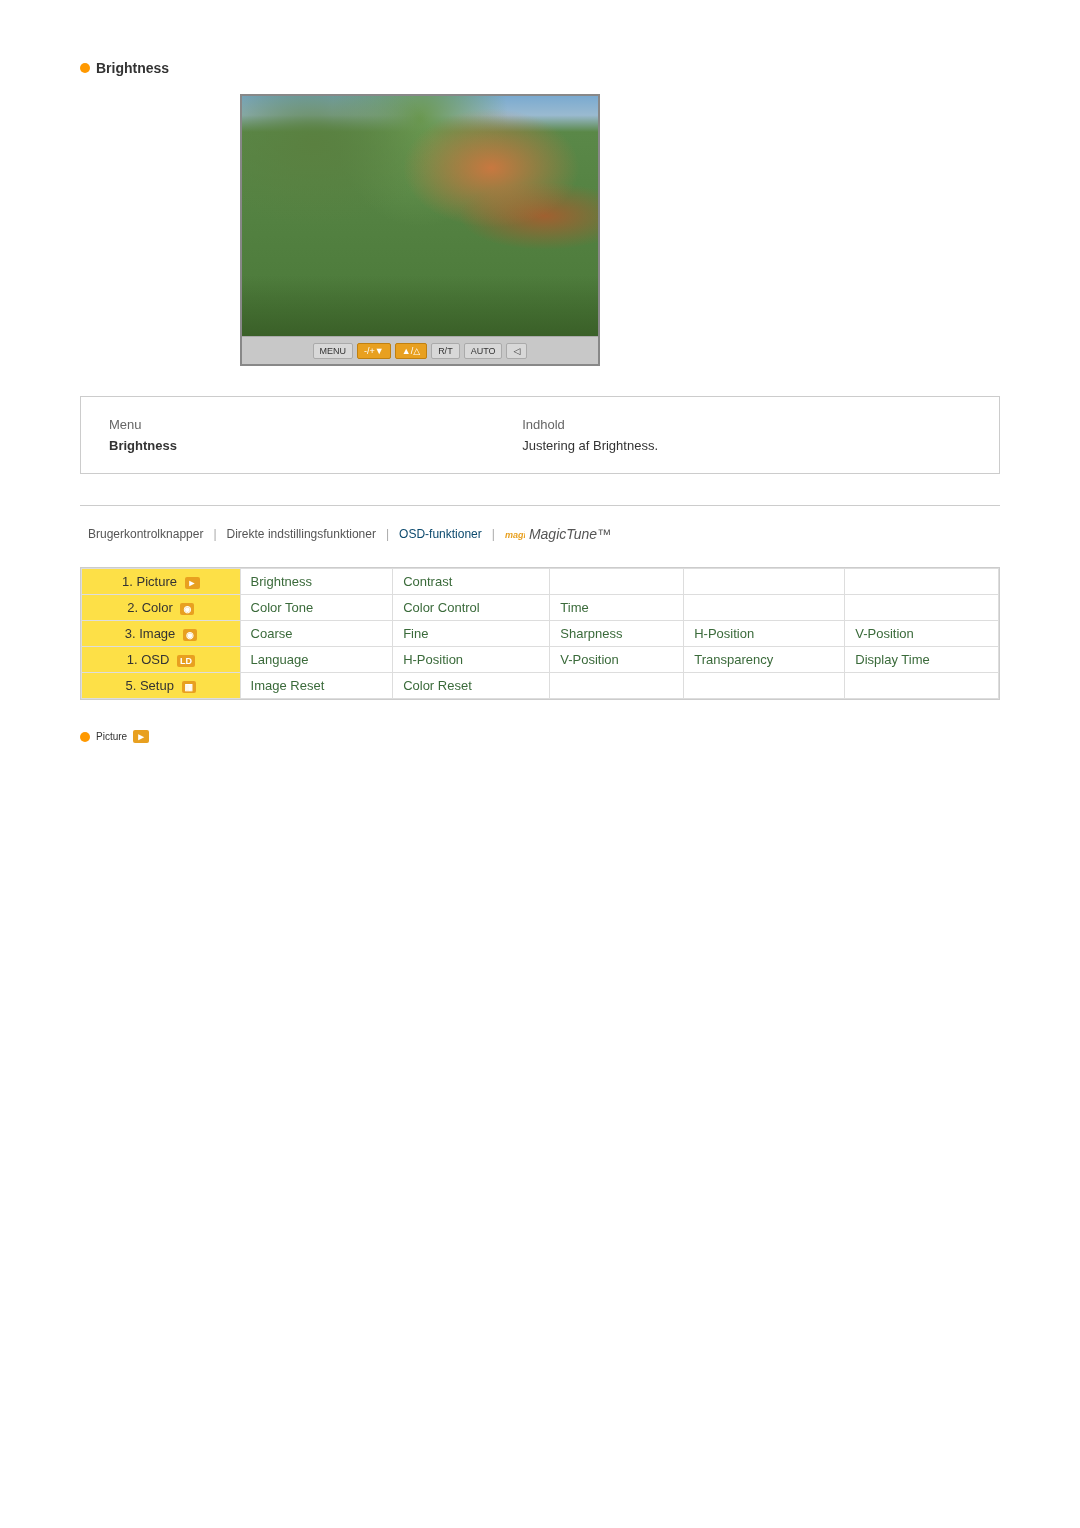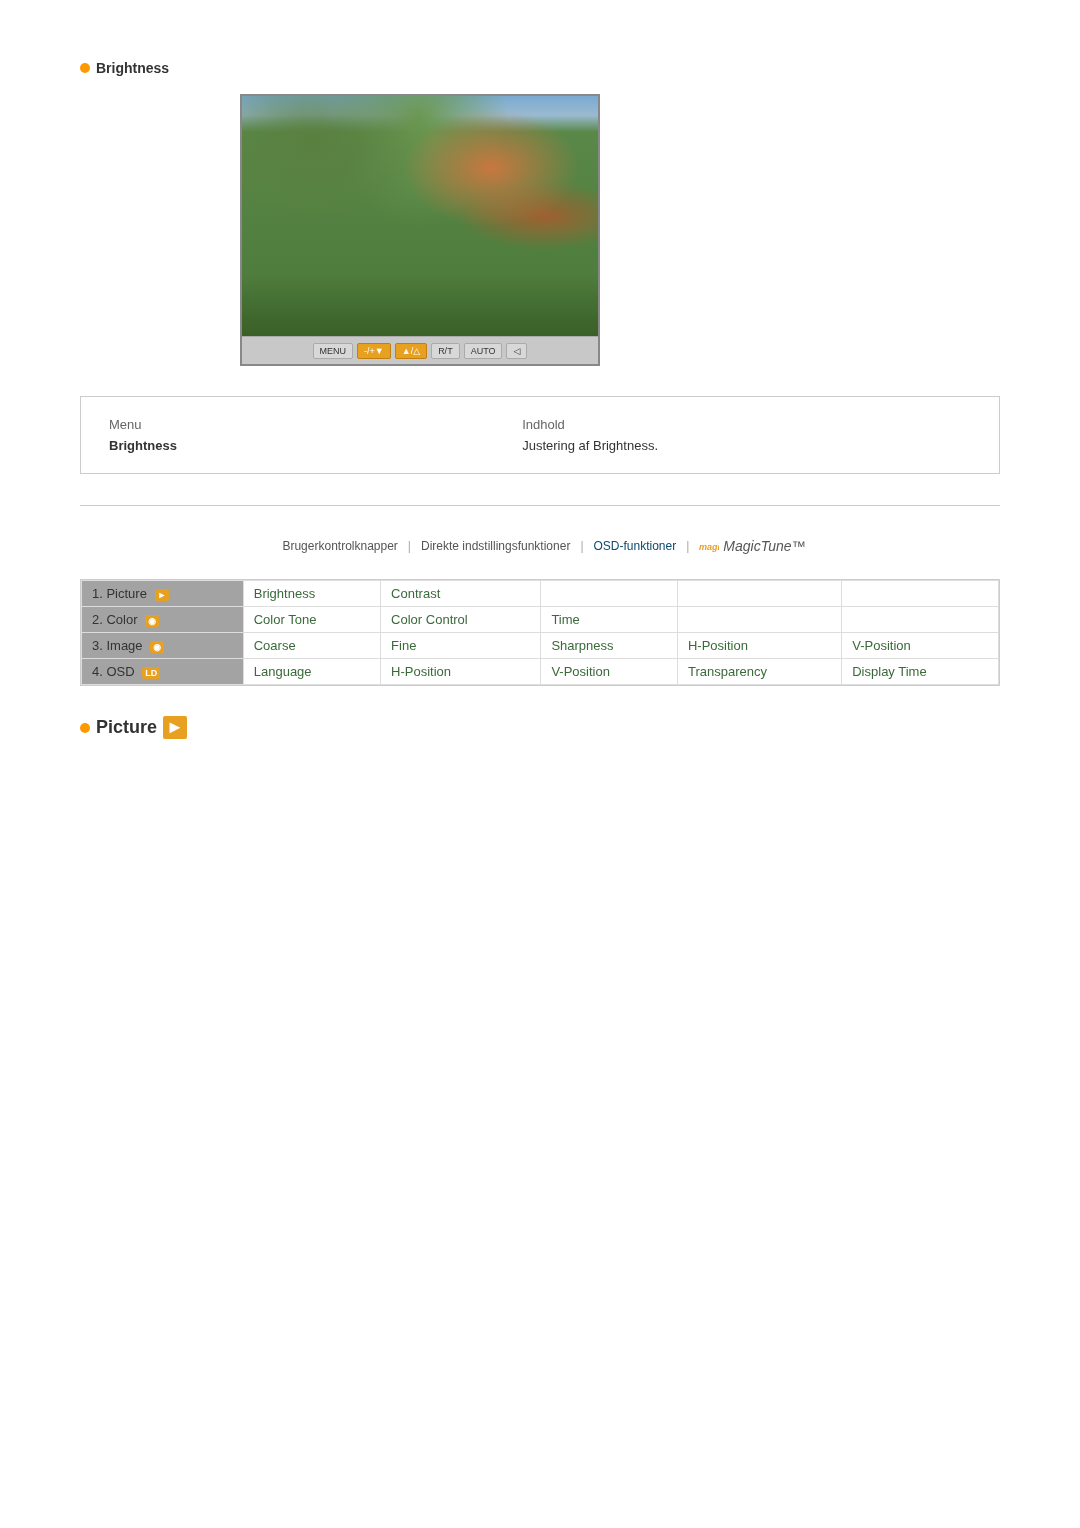--- a/index.html
+++ b/index.html
@@ -140,24 +140,24 @@
       color: #333;
       margin-top: 26px;
     }
     .table-header td {
       color: #555;
       border-bottom: none;
     }
 
     
     .nav-bar {
-      text-align: center;
+      text-align: left;
       margin: 31px 0 25px 0;
       border-top: 1px solid #ccc;
-      padding-top: 32px;
+      padding-top: 20px;
     }
     .nav-bar-inner {
       display: inline-flex;
       align-items: center;
       gap: 0;
       font-size: 12px;
     }
     .nav-item {
       padding: 0 8px;
       color: #555;
@@ -191,23 +191,24 @@
       width: 100%;
       border-collapse: collapse;
     }
     .osd-table td {
       border: 1px solid #ddd;
       padding: 5px 10px;
       font-size: 13px;
       vertical-align: middle;
     }
     .osd-table .menu-cell {
-      background: #a3a3a3;
+      background: #fde047;
       font-weight: normal;
       white-space: nowrap;
+      text-align: center;
     }
     .osd-table .menu-cell .menu-icon {
       display: inline-block;
       background: #e8a020;
       color: #fff;
       font-size: 9px;
       font-weight: bold;
       padding: 1px 3px;
       border-radius: 2px;
       margin-left: 4px;
@@ -222,22 +223,22 @@
     }
 
     
     .picture-heading {
       display: flex;
       align-items: center;
       gap: 6px;
       margin-top: 10px;
     }
     .picture-heading span {
-      font-weight: bold;
-      font-size: 18px;
+      font-weight: normal;
+      font-size: 10px;
     }
     .picture-icon-badge {
       display: inline-block;
       background: #e8a020;
       color: #fff;
       font-size: 9px;
       padding: 1px 3px;
       border-radius: 2px;
     }
   </style>
@@ -334,30 +335,41 @@
         </td>
         <td class="link-cell">Coarse</td>
         <td class="link-cell">Fine</td>
         <td class="link-cell">Sharpness</td>
         <td class="link-cell">H-Position</td>
         <td class="link-cell">V-Position</td>
       </tr>
 
       <tr>
         <td class="menu-cell">
-          <span>4. OSD</span>
+          <span>1. OSD</span>
           <span class="menu-icon">LD</span>
         </td>
         <td class="link-cell">Language</td>
         <td class="link-cell">H-Position</td>
         <td class="link-cell">V-Position</td>
         <td class="link-cell">Transparency</td>
         <td class="link-cell">Display Time</td>
       </tr>
 
+      <tr>
+        <td class="menu-cell">
+          <span>5. Setup</span>
+          <span class="menu-icon">▦</span>
+        </td>
+        <td class="link-cell">Image Reset</td>
+        <td class="link-cell">Color Reset</td>
+        <td></td>
+        <td></td>
+        <td></td>
+      </tr>
 
     </tbody>
       </table>
   </div>
 
   <div class="picture-heading">
     <span class="circle-icon"></span>
     <span>Picture</span>
     <span class="picture-icon-badge">►</span>
   </div>

